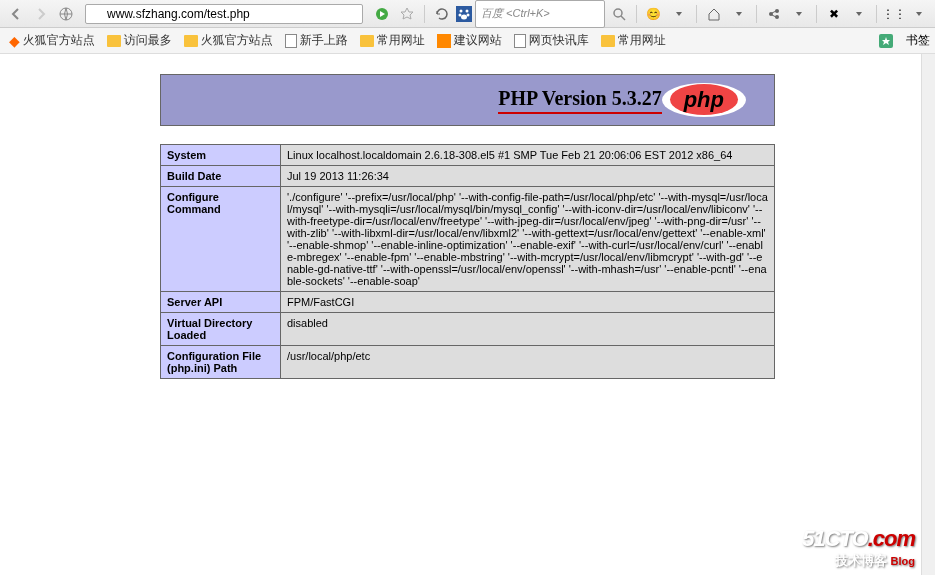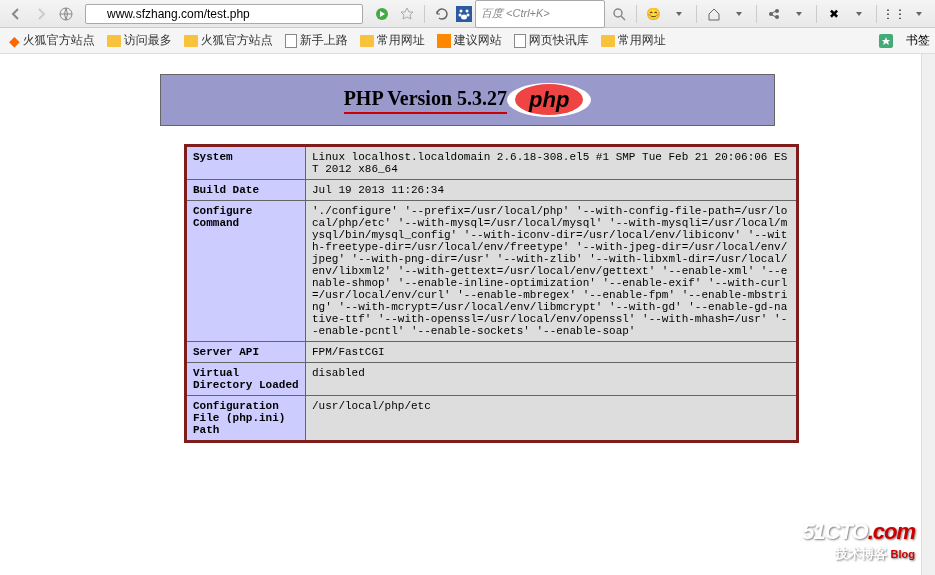--- a/index.html
+++ b/index.html
@@ -14,32 +14,32 @@
     .toolbar-sep { width: 1px; height: 18px; background: #ccc; margin: 0 3px; }
     
     .bookmark-bar { display: flex; align-items: center; background: #f5f5f5; border-bottom: 1px solid #ddd; height: 26px; padding: 0 5px; gap: 4px; }
     .bm-item { display: flex; align-items: center; gap: 3px; padding: 2px 4px; cursor: pointer; font-size: 12px; color: #333; }
     .bm-folder { width: 14px; height: 12px; background: #f9c23c; border-radius: 1px; display: inline-block; }
     .bm-page { width: 12px; height: 14px; background: #fff; border: 1px solid #888; display: inline-block; }
     .bm-fire { color: #ff6600; font-size: 14px; }
     .bm-right { margin-left: auto; display: flex; align-items: center; gap: 13px; }
     
     .content { padding: 20px 160px 0 160px; overflow-y: auto; height: calc(100% - 54px); position: relative; }
-    .php-header { background: #9999cc; border: 1px solid #666; padding: 8px 16px; display: flex; align-items: center; justify-content: center; }
+    .php-header { background: #9999cc; border: 1px solid #666; padding: 8px 28px; display: flex; align-items: center; justify-content: flex-end; }
     .php-title { font-family: "Times New Roman", serif; font-size: 20px; font-weight: bold; color: #000; }
     .php-underline { border-bottom: 2px solid #cc0000; display: inline-block; padding-bottom: 2px; }
     .php-logo { background: #fff; border-radius: 50%/50%; padding: 4px 8px; }
     .php-logo-inner { background: #ef4444; color: #000; font-size: 22px; font-weight: bold; padding: 3px 14px; border-radius: 50%/50%; font-style: italic; }
     
-    .php-table { width: 100%; border-collapse: collapse; margin-top: 18px; border: 3px solid #7f1d1d; font-family: Liberation Mono, monospace; font-size: 11px; margin-left: 24px; }
+    .php-table { width: 100%; border-collapse: collapse; margin-top: 18px; border: 1px solid #7f1d1d; font-family: Liberation Sans, sans-serif; font-size: 11px; }
     .php-table td { border: 1px solid #666; padding: 4px 6px; vertical-align: top; }
     .php-table td.key { background: #ccccff; font-weight: bold; width: 120px; }
     .php-table td.val { background: #ddd; word-break: break-all; }
     
-    .watermark { position: absolute; bottom: 12px; right: 20px; text-align: right; color: #fff; text-shadow: 1px 1px 2px rgba(0,0,0,0.5); font-weight: bold; pointer-events: none; }
+    .watermark { position: absolute; bottom: 5px; right: 20px; text-align: right; color: #fff; text-shadow: 1px 1px 2px rgba(0,0,0,0.5); font-weight: bold; pointer-events: none; }
     .wm-top { font-size: 22px; font-style: italic; letter-spacing: -1px; }
     .wm-dot { color: #cc0000; }
     .wm-sub { font-size: 13px; }
     .wm-blog { color: #cc0000; font-size: 11px; }
     
     .scrollbar-ind { position: absolute; right: 0; top: 54px; width: 14px; height: calc(100% - 54px); background: #f0f0f0; border-left: 1px solid #ddd; }
     
     svg { display: block; }
   </style>
 </head>

